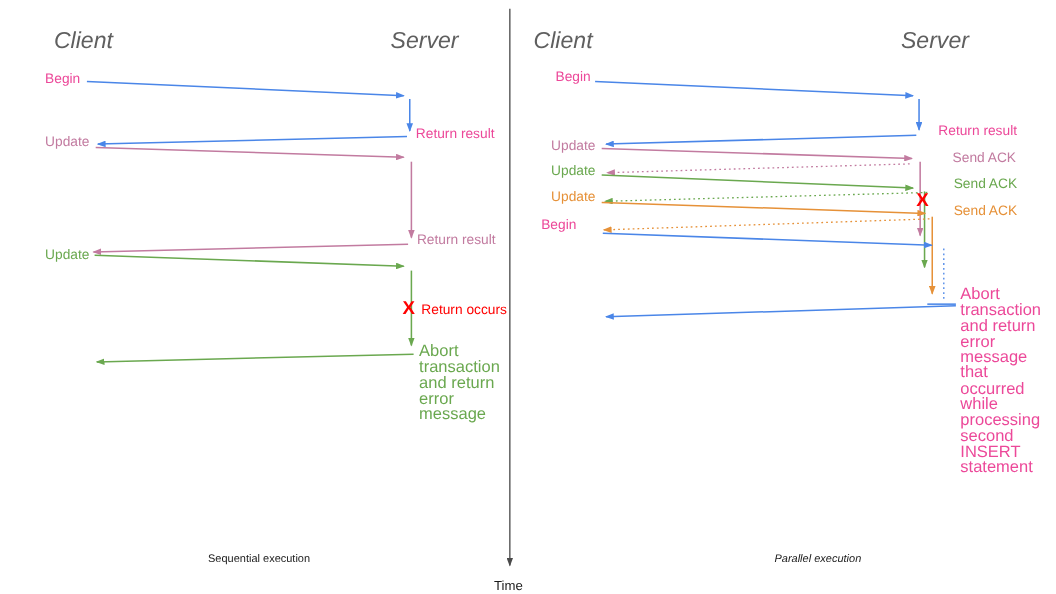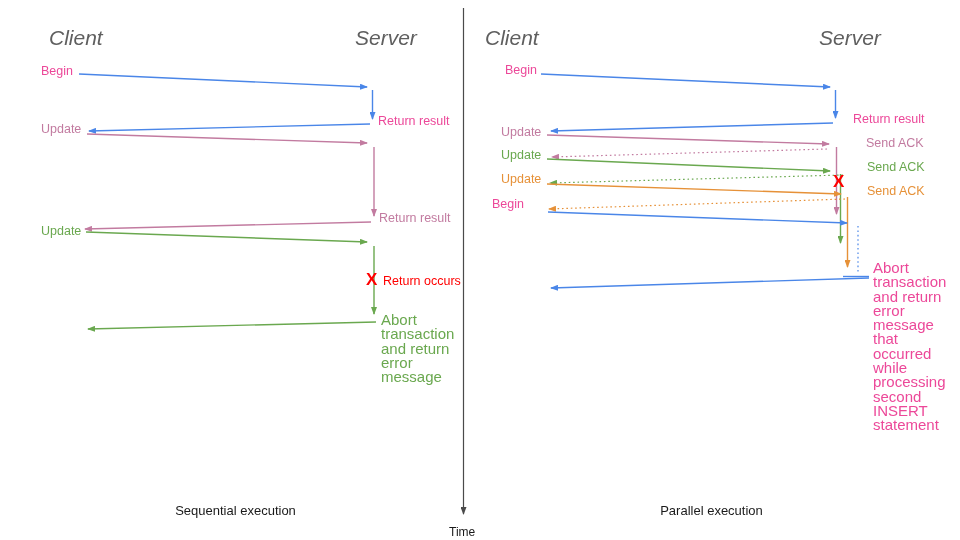--- a/index.html
+++ b/index.html
@@ -1,21 +1,21 @@
 <!DOCTYPE html>
 <html><head>
 <meta charset="utf-8">
 <style>
   html,body{margin:0;padding:0;background:#fff;}
   #canvas{position:relative;width:960px;height:540px;background:#fff;overflow:hidden;
           font-family:"Liberation Sans",sans-serif;}
   #lines{position:absolute;left:0;top:0;width:960px;height:540px;}
   .lbl{position:absolute;font-size:12.5px;white-space:nowrap;line-height:13px;}
   .hdr{position:absolute;font-style:italic;font-size:21px;color:#5f5f5f;white-space:nowrap;}
-  .title{position:absolute;font-size:13px;color:#1a1a1a;width:195px;text-align:center;}
+  .title{position:absolute;font-size:10px;color:#1a1a1a;width:195px;text-align:center;}
   .multi{position:absolute;font-size:15px;line-height:14.3px;white-space:pre-line;width:86px;}
   .errx{position:absolute;font-weight:bold;font-size:17px;line-height:17px;}
   .c-blue{color:#ec4899;}
   .c-pink{color:#c27ba0;}
   .c-green{color:#6aa84f;}
   .c-orange{color:#e69138;}
   .c-red{color:#ff0000;}
   .c-black{color:#1a1a1a;}
   line{stroke-width:1.4px;fill:none;}
   .s-blue{stroke:#4a86e8;}
@@ -109,17 +109,17 @@
   <div class="multi c-blue" style="left:873px;top:261px;">Abort
 transaction
 and return
 error message
 that occurred
 while
 processing
 second
 INSERT
 statement</div>
-  <div class="title" style="left:614px;top:503px;">Parallel execution</div>
+  <div class="title" style="left:646px;top:503px;font-style:italic;">Parallel execution</div>
 
   <div class="lbl c-black" style="left:449px;top:526px;font-size:12px;">Time</div>
 
 </div>
 
 </body></html>

